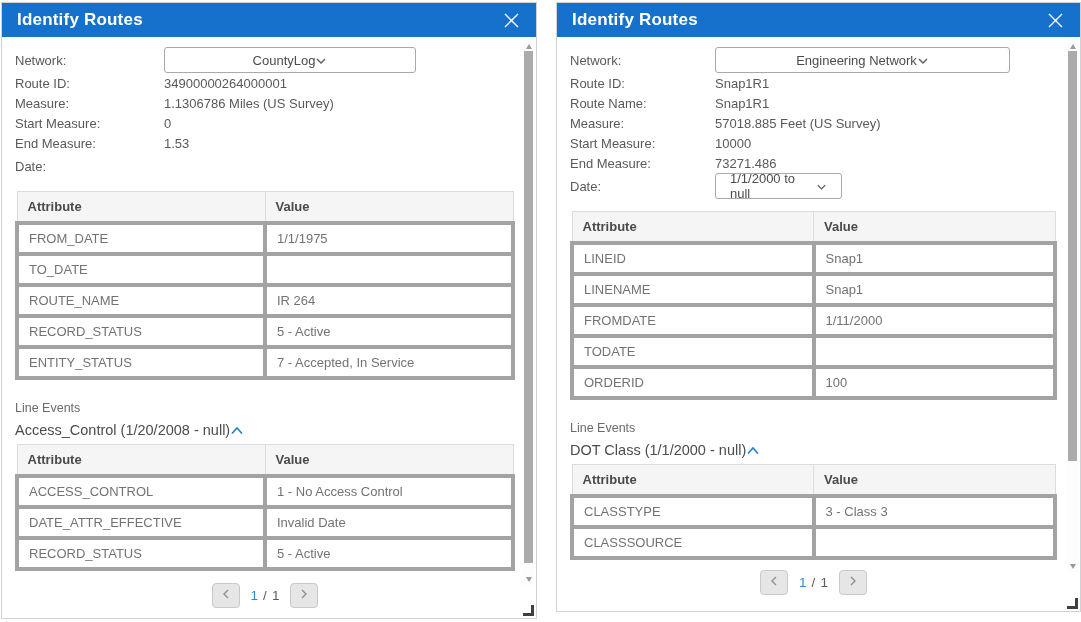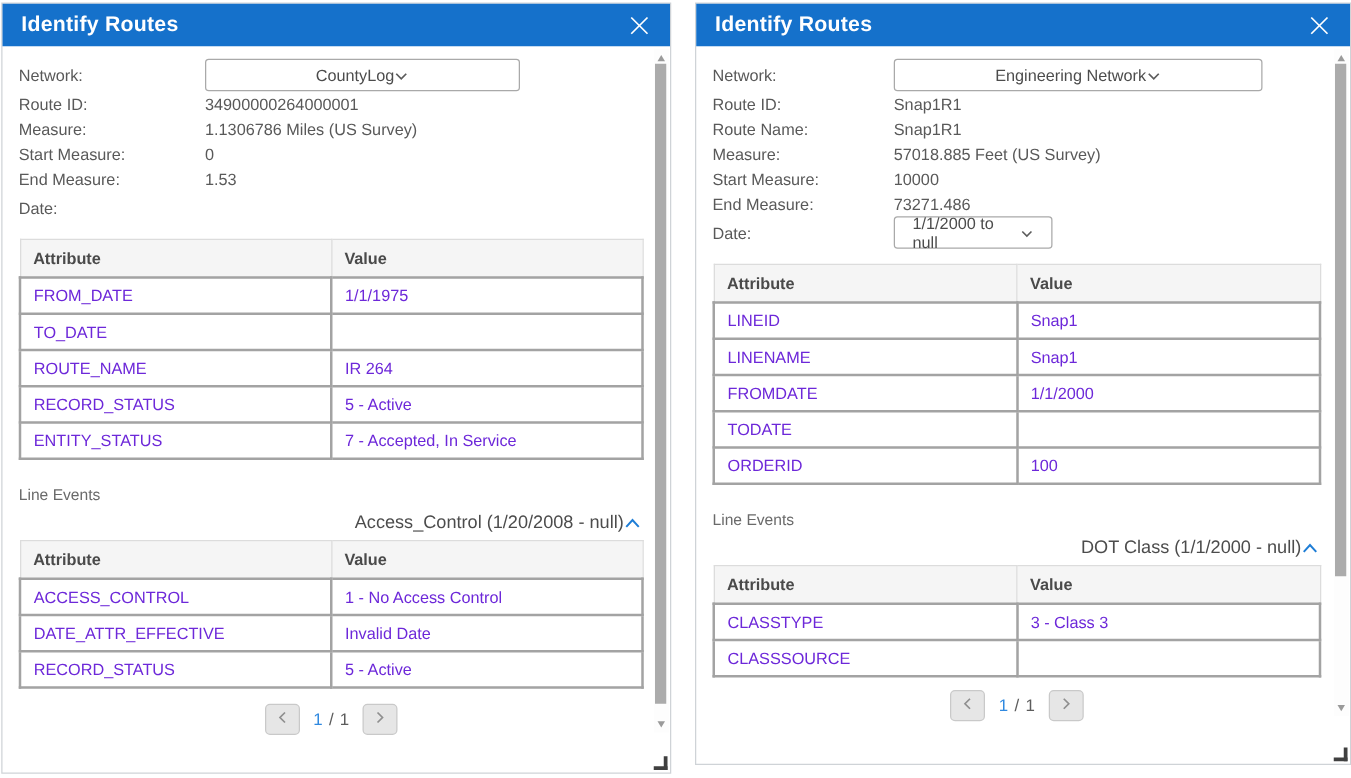--- a/index.html
+++ b/index.html
@@ -44,27 +44,27 @@
     display:flex; align-items:center; justify-content:center;
     padding:0 14px; color:#4c4c4c; font-size:13px; cursor:pointer;
   }
 
   table.attr { border-collapse:collapse; width:100%; margin-top:12px; table-layout:fixed; }
   table.attr th {
     background:#f5f5f5; text-align:left; font-size:13px; color:#4a4a4a;
     font-weight:700; padding:7px 10px; border:1px solid #dcdcdc; width:50%;
   }
   table.attr td {
-    font-size:13px; color:#6d28d9; padding:6px 10px;
-    border:2px solid #a3a3a3; height:27px; overflow:hidden; white-space:nowrap;
+    font-size:13px; color:#737373; padding:6px 10px;
+    border:4px solid #a3a3a3; height:27px; overflow:hidden; white-space:nowrap;
   }
 
   .le-label { margin-top:21px; font-size:12.5px; color:#6a6a6a; }
   .le-title-row {
-    display:flex; align-items:center; justify-content:flex-end;
+    display:flex; align-items:center; justify-content:flex-start;
     margin-top:7px; padding-bottom:3px;
   }
   .le-title { font-size:14.5px; color:#4c4c4c; }
   .collapse-btn { display:flex; align-items:center; cursor:pointer; padding-right:2px; }
 
   .pagination {
     display:flex; align-items:center; justify-content:center;
     gap:11px; margin-top:12px;
   }
   .pgbtn {
@@ -291,21 +291,21 @@
         <tr>
             <td>LINEID</td>
             <td>Snap1</td>
           </tr>
         <tr>
             <td>LINENAME</td>
             <td>Snap1</td>
           </tr>
         <tr>
             <td>FROMDATE</td>
-            <td>1/1/2000</td>
+            <td>1/11/2000</td>
           </tr>
         <tr>
             <td>TODATE</td>
             <td></td>
           </tr>
         <tr>
             <td>ORDERID</td>
             <td>100</td>
           </tr>
       </tbody>

